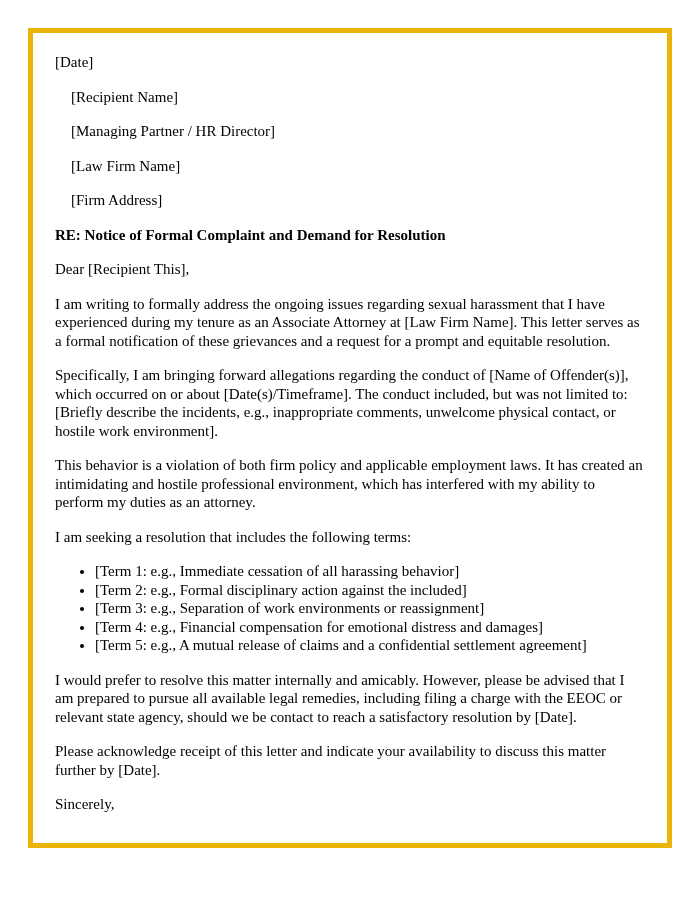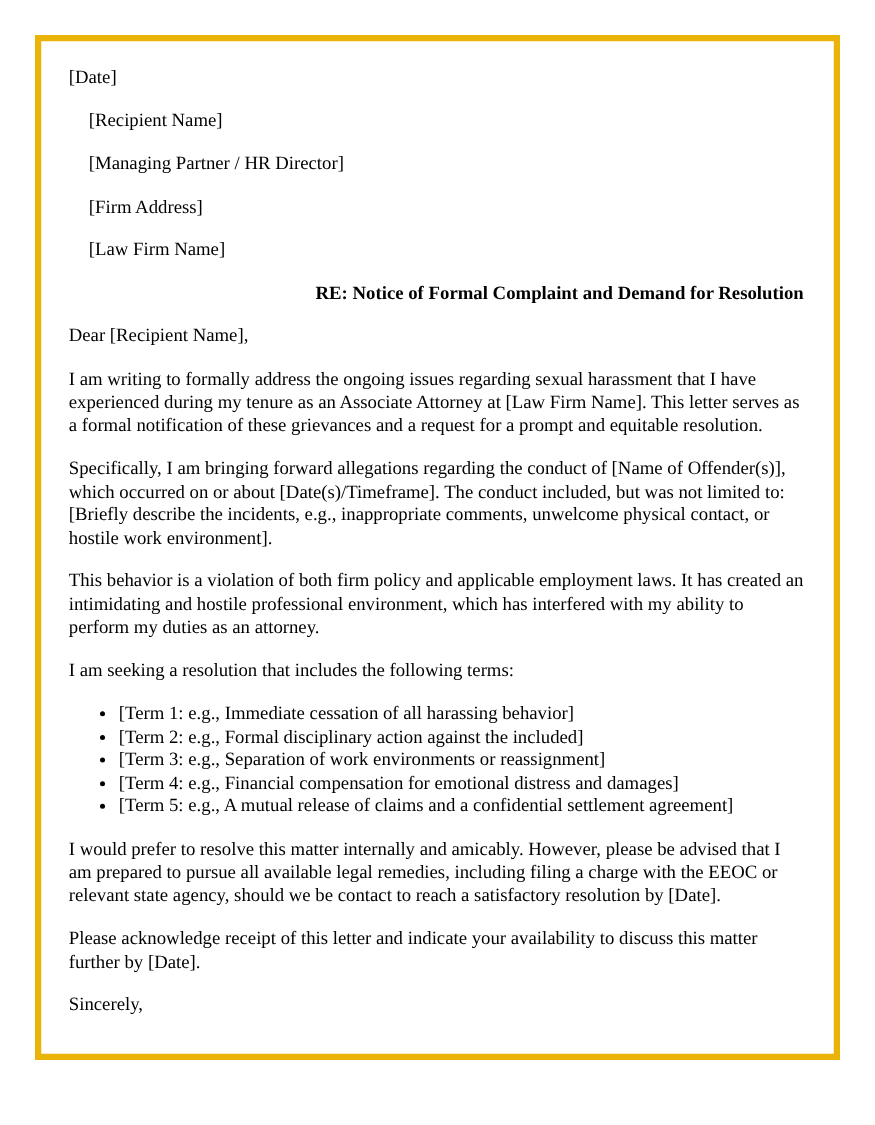--- a/index.html
+++ b/index.html
@@ -29,21 +29,20 @@
     line-height: 18.5px;
   }
   .address-block {
     margin: 0 0 16px 0;
   }
   .address-block p {
     margin: 16px;
   }
   .subject {
     font-weight: bold;
-    text-align: right;
   }
   ul.terms {
     margin: 0 0 16px 0;
     padding: 0 0 0 40px;
     list-style-type: disc;
   }
   ul.terms li {
     font-size: 15px;
     line-height: 18.5px;
     margin: 0;
@@ -55,27 +54,27 @@
 </head>
 <body>
 
 <div class="page">
 
   <p>[Date]</p>
 
   <div class="address-block">
     <p>[Recipient Name]</p>
     <p>[Managing Partner / HR Director]</p>
+    <p>[Law Firm Name]</p>
     <p>[Firm Address]</p>
-    <p>[Law Firm Name]</p>
   </div>
 
   <p class="subject">RE: Notice of Formal Complaint and Demand for Resolution</p>
 
-  <p>Dear [Recipient Name],</p>
+  <p>Dear [Recipient This],</p>
 
   <p>I am writing to formally address the ongoing issues regarding sexual harassment that I have experienced during my tenure as an Associate Attorney at [Law Firm Name]. This letter serves as a formal notification of these grievances and a request for a prompt and equitable resolution.</p>
 
   <p>Specifically, I am bringing forward allegations regarding the conduct of [Name of Offender(s)], which occurred on or about [Date(s)/Timeframe]. The conduct included, but was not limited to: [Briefly describe the incidents, e.g., inappropriate comments, unwelcome physical contact, or hostile work environment].</p>
 
   <p>This behavior is a violation of both firm policy and applicable employment laws. It has created an intimidating and hostile professional environment, which has interfered with my ability to perform my duties as an attorney.</p>
 
   <p>I am seeking a resolution that includes the following terms:</p>
 
   <ul class="terms">

